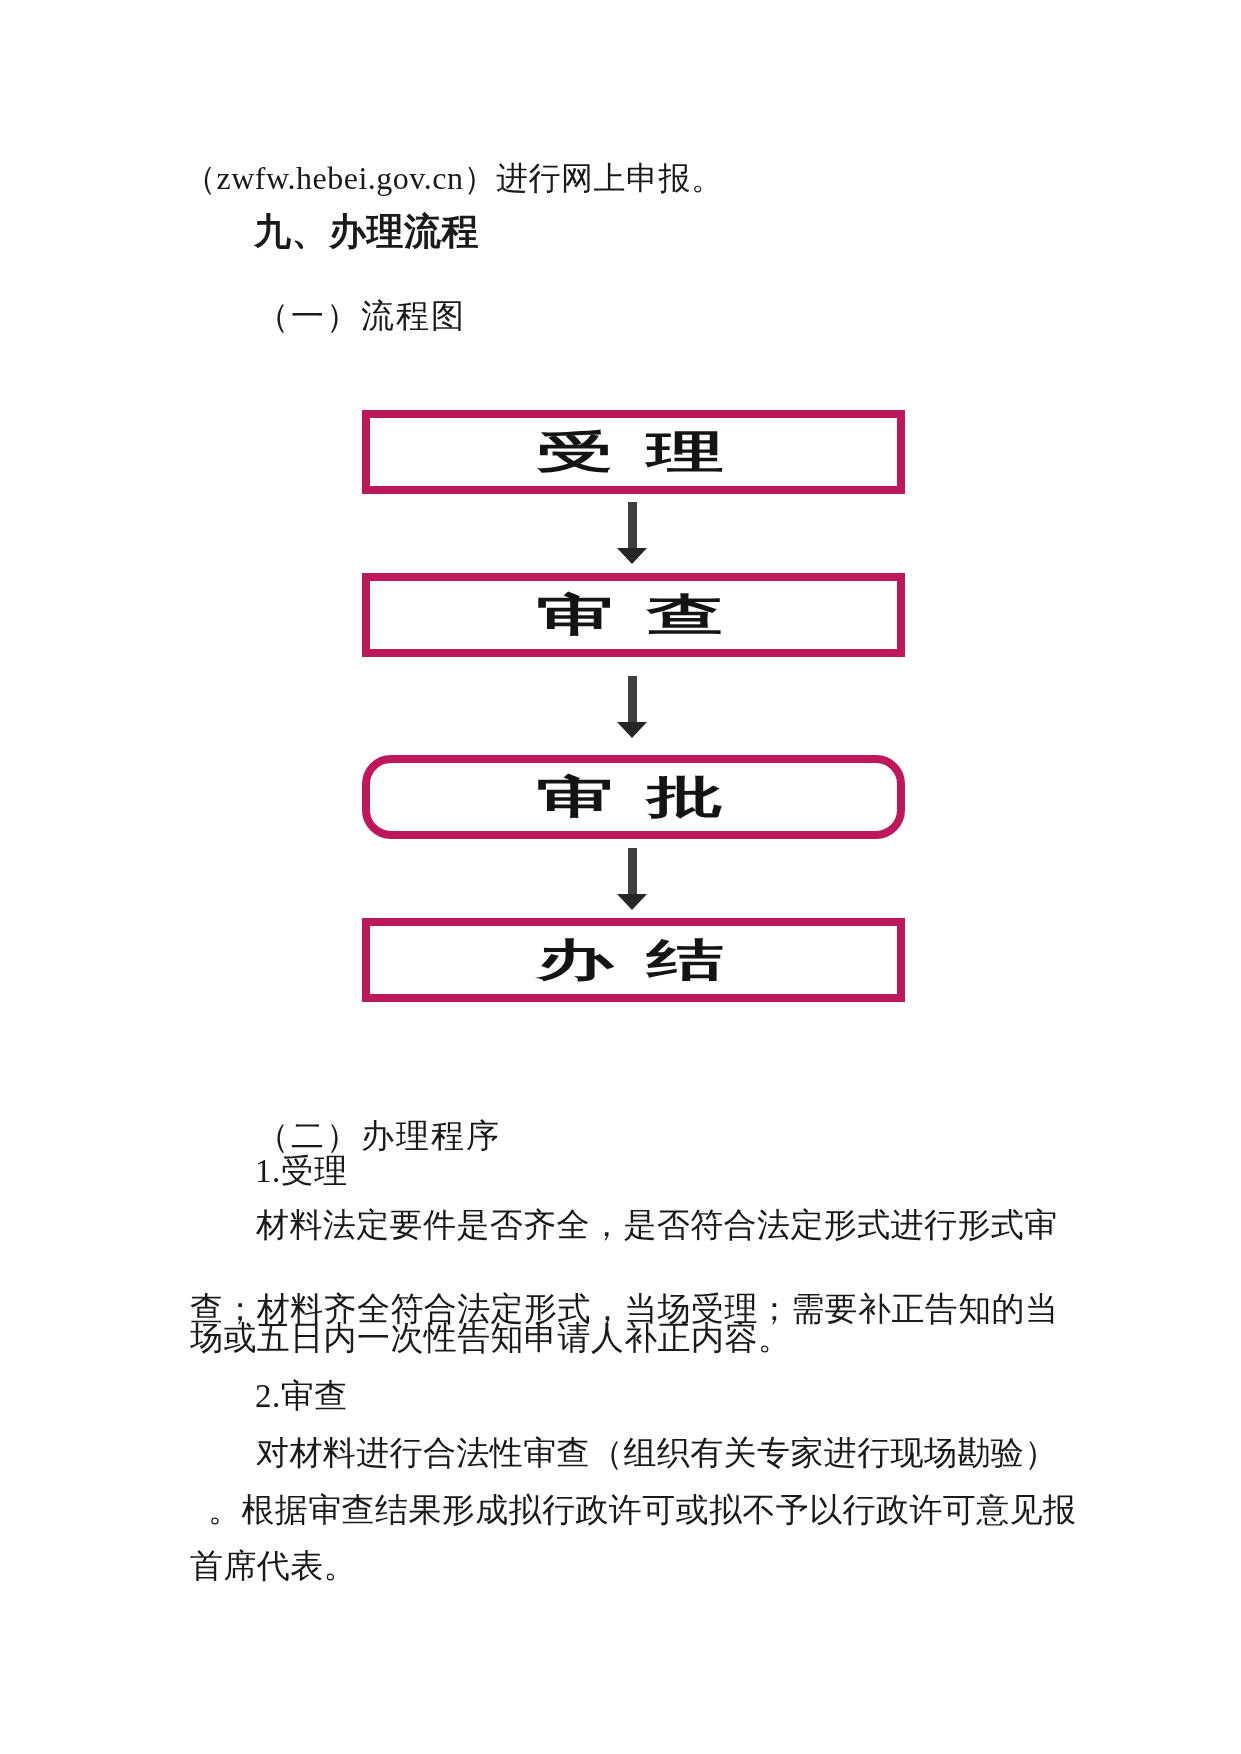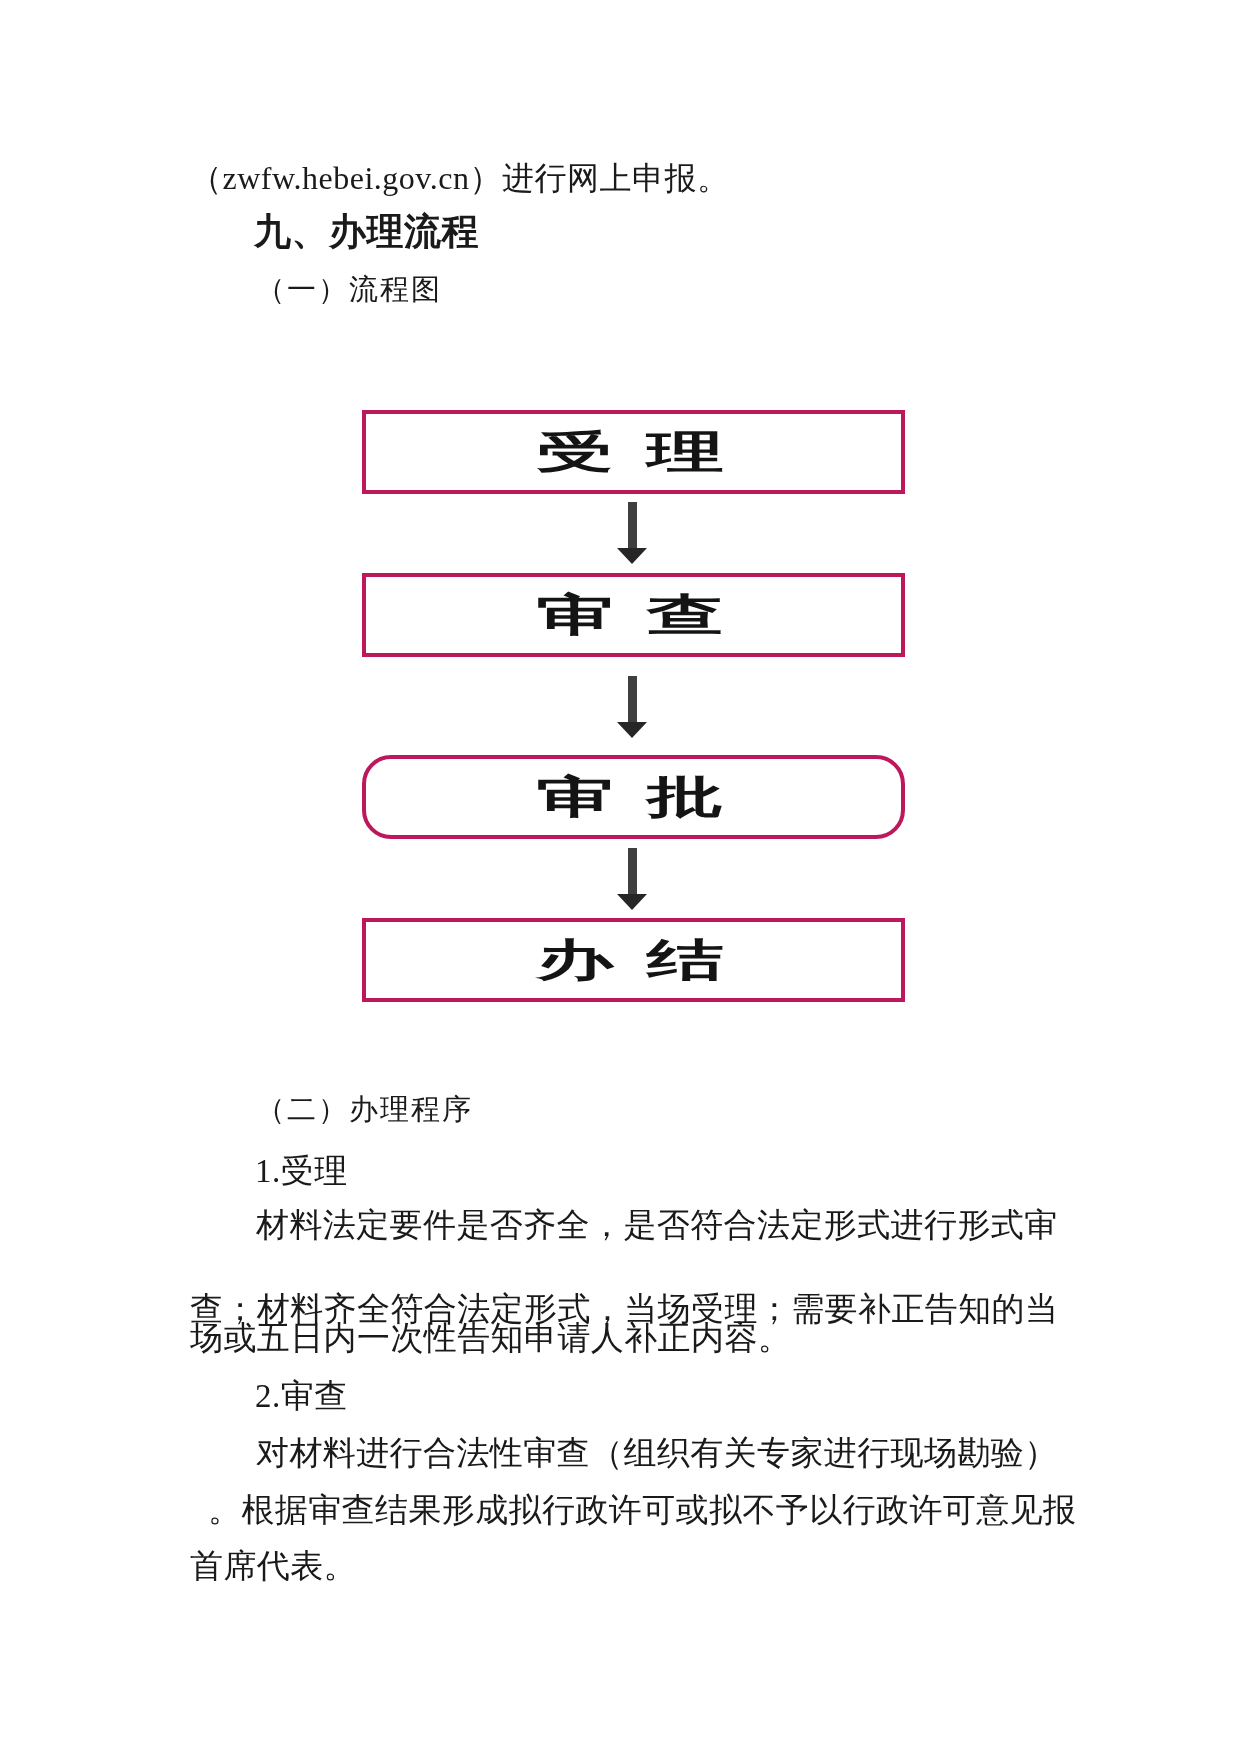--- a/index.html
+++ b/index.html
@@ -25,38 +25,39 @@
     font-size: 32px;
     letter-spacing: 0.5px;
   }
   .section-heading {
     font-family: Liberation Serif, serif;
     font-weight: bold;
     font-size: 37px;
     letter-spacing: 0.5px;
   }
   .kai-heading {
-    font-size: 29px;
+    font-size: 33px;
     letter-spacing: 2px;
+    margin-top: 25px;
   }
   .step-heading {
     font-size: 33px;
     letter-spacing: 0.5px;
   }
   .body-line {
     font-size: 33px;
     letter-spacing: 0.4px;
   }
   .flow-box {
     position: absolute;
     left: 362px;
     width: 543px;
     height: 84px;
     box-sizing: border-box;
-    border: 4px solid #be185d;
+    border: 8px solid #be185d;
     background: #ffffff;
     display: flex;
     align-items: center;
     justify-content: center;
   }
   .flow-label {
     font-weight: bold;
     font-size: 44px;
     letter-spacing: 4px;
     white-space: nowrap;
@@ -81,21 +82,21 @@
     border-left: 15px solid transparent;
     border-right: 15px solid transparent;
     border-top: 16px solid #262626;
   }
 </style>
 </head>
 <body>
 
 <div class="page">
 
-  <div class="txt intro-line" style="left:190px; top:158px;">（zwfw.hebei.gov.cn）进行网上申报。</div>
+  <div class="txt intro-line" style="left:184px; top:158px;">（zwfw.hebei.gov.cn）进行网上申报。</div>
 
   <div class="txt section-heading" style="left:254px; top:209px;">九、办理流程</div>
 
   <div class="txt kai-heading" style="left:256px; top:271px;">（一）流程图</div>
 
   <div>
 
     <div class="flow-box" style="top:410px;">
       <span class="flow-label">受 理</span>
     </div>

